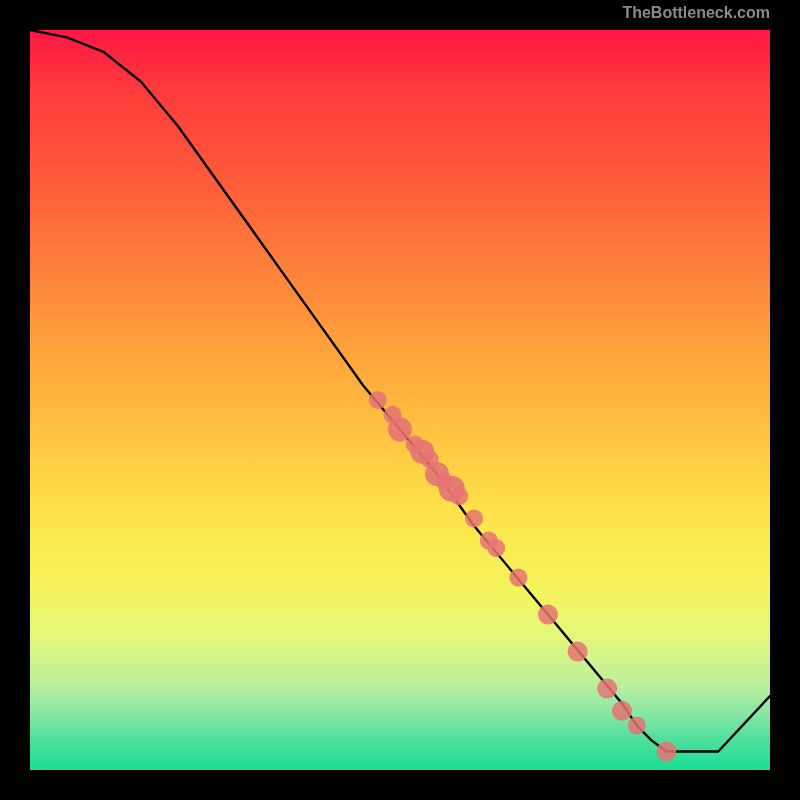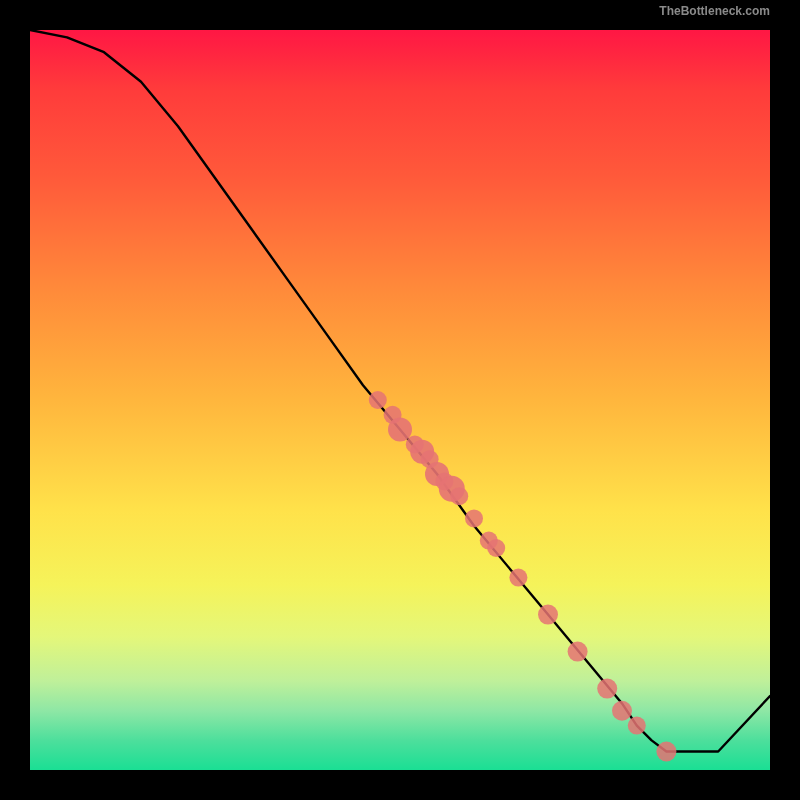--- a/index.html
+++ b/index.html
@@ -62,21 +62,21 @@
     opacity: 0.9;
   }
   .dot-small {
     fill: #e57373;
     opacity: 0.85;
   }
   .attribution {
     position: absolute;
     top: 4px;
     right: 30px;
-    font-size: 12px;
+    font-size: 16px;
     font-weight: bold;
     color: #8a8a8a;
     letter-spacing: 0px;
   }
 </style>
 </head>
 <body>
 
 <div class="frame">
   <div class="attribution">TheBottleneck.com</div>

